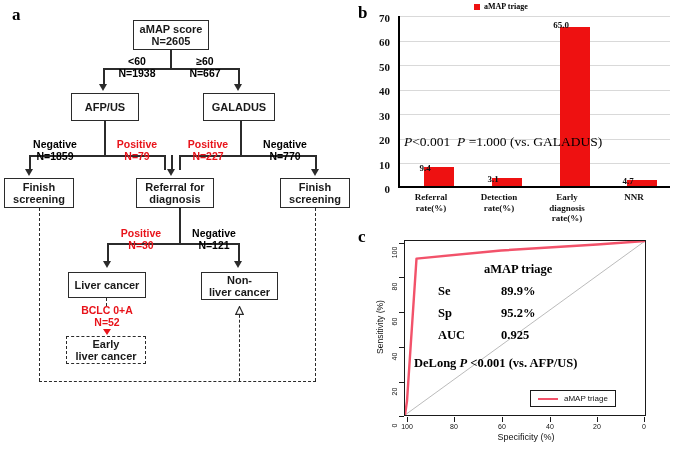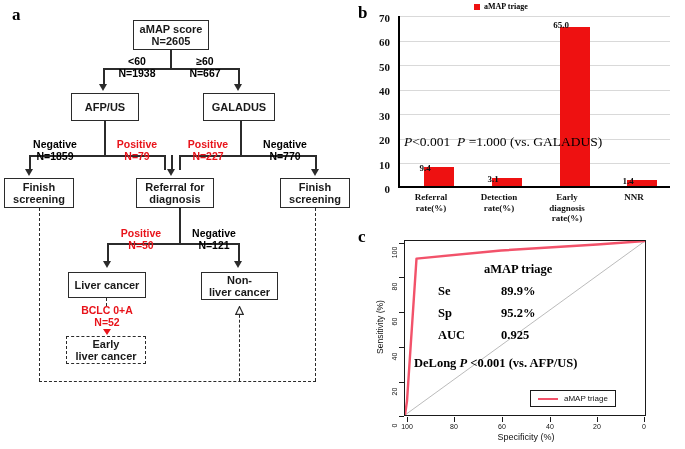--- a/index.html
+++ b/index.html
@@ -152,21 +152,21 @@
   <div class="ln v" style="left:179px;top:208px;height:24px;"></div>
   <div class="ln h" style="left:107px;top:243px;width:72px;"></div>
   <div class="ln h" style="left:179px;top:243px;width:60px;"></div>
   <div class="ln v" style="left:179px;top:232px;height:12px;"></div>
   <div class="ln v" style="left:107px;top:243px;height:19px;"></div>
   <div class="ln v" style="left:238px;top:243px;height:19px;"></div>
   <div class="arrow-dn" style="left:103px;top:261px;"></div>
   <div class="arrow-dn" style="left:234px;top:261px;"></div>
 
   <div class="flabel red" style="left:112px;top:228px;width:58px;">Positive</div>
-  <div class="flabel red" style="left:112px;top:240px;width:58px;">N=50</div>
+  <div class="flabel red" style="left:112px;top:240px;width:58px;">N=30</div>
   <div class="flabel" style="left:184px;top:228px;width:60px;">Negative</div>
   <div class="flabel" style="left:184px;top:240px;width:60px;">N=121</div>
 
   <div class="fbox" style="left:68px;top:272px;width:78px;height:26px;">
     <span>Liver cancer</span>
   </div>
   <div class="fbox" style="left:201px;top:272px;width:77px;height:28px;flex-direction:column;">
     <span>Non-</span>
     <span>liver cancer</span>
   </div>
@@ -220,21 +220,21 @@
 
     <div class="bbar" style="left:24px;width:30px;height:18.8px;"></div>
     <div class="bbar" style="left:92px;width:30px;height:7.6px;"></div>
     <div class="bbar" style="left:160px;width:30px;height:158.8px;"></div>
     <div class="bbar" style="left:227px;width:30px;height:6.1px;"></div>
   </div>
 
   <div class="bval" style="left:56px;top:163px;width:26px;">9.4</div>
   <div class="bval" style="left:124px;top:174px;width:26px;">3.1</div>
   <div class="bval" style="left:192px;top:20px;width:26px;">65.0</div>
-  <div class="bval" style="left:259px;top:176px;width:26px;">1.4</div>
+  <div class="bval" style="left:259px;top:176px;width:26px;">4.7</div>
 
   <div class="bstat" style="left:48px;top:134px;">
     <i>P</i><span>&lt;0.001</span>&nbsp;&nbsp;<i>P</i><span> =1.000</span><span> (vs. GALADUS)</span>
   </div>
 
   <div class="bcat" style="left:36px;top:192px;width:78px;">
     <div>Referral</div>
     <div>rate(%)</div>
   </div>
   <div class="bcat" style="left:104px;top:192px;width:78px;">

